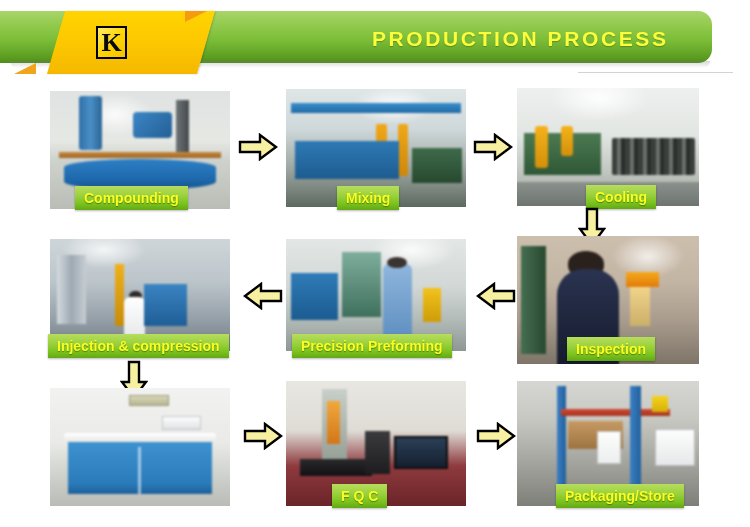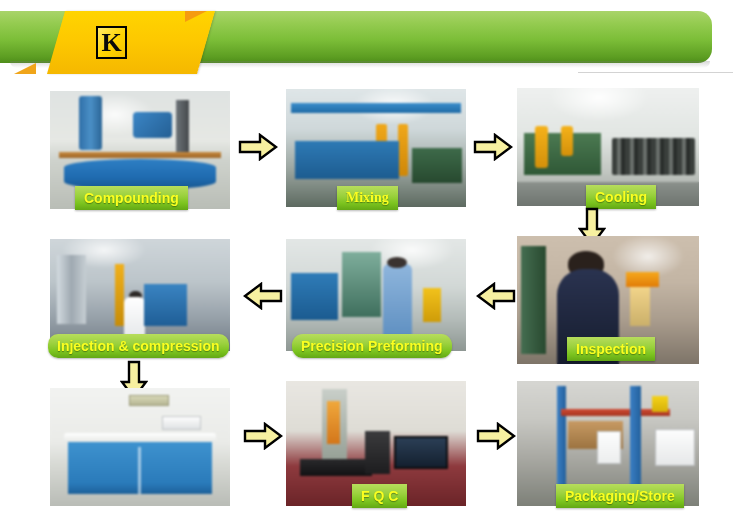--- a/index.html
+++ b/index.html
@@ -459,20 +459,21 @@
 
 <div id="header-banner">
   <div id="header-bar"></div>
   <div id="header-shadow"></div>
   <div id="ribbon"></div>
   <div id="ribbon-fold-top"></div>
   <div id="ribbon-fold-bottom"></div>
   <div id="logo-box">
     <div id="logo-letter">K</div>
   </div>
+  <div id="header-title">PRODUCTION PROCESS</div>
 </div>
 <div id="top-rule"></div>
 
 <div id="process-grid">
 
   <div class="process-cell" style="left:50px; top:13px;">
     <div class="photo">
       <div class="photo-inner sc-compound">
         <div class="prop3"></div>
           <div class="prop1"></div>
@@ -482,21 +483,21 @@
     </div>
     <div class="step-label" style="left:25px; top:95px;">Compounding</div>
   </div>
 
   <div class="arrow" style="left:238px; top:55px;">
     <svg width="40" height="28" viewBox="0 0 40 28">
       <polygon points="2,9 22,9 22,2 38,14 22,26 22,19 2,19" fill="#f7f0a0" stroke="#000" stroke-width="2.4" stroke-linejoin="miter"></polygon>
     </svg>
   </div>
 
-  <div class="process-cell" style="left:286px; top:11px;font-family:Liberation Serif, serif;">
+  <div class="process-cell" style="left:286px; top:11px;">
     <div class="photo">
       <div class="photo-inner sc-mixing">
         <div class="prop3"></div>
           <div class="prop1"></div>
           <div class="prop2"></div>
       </div>
       <div class="photo-blur"></div>
     </div>
     <div class="step-label" style="left:51px; top:97px;">Mixing</div>
   </div>
@@ -527,39 +528,39 @@
 
   <div class="process-cell" style="left:50px; top:161px;">
     <div class="photo" style="height:112px;">
       <div class="photo-inner sc-injection">
         <div class="prop1"></div>
           <div class="prop3"></div>
           <div class="prop2"></div>
       </div>
       <div class="photo-blur"></div>
     </div>
-    <div class="step-label" style="left:-2px; top:95px;border-radius:10px;">Injection &amp; compression</div>
+    <div class="step-label" style="left:-2px; top:95px;">Injection &amp; compression</div>
   </div>
 
   <div class="arrow" style="left:243px; top:204px;">
     <svg width="40" height="28" viewBox="0 0 40 28">
       <polygon points="38,9 18,9 18,2 2,14 18,26 18,19 38,19" fill="#f7f0a0" stroke="#000" stroke-width="2.4" stroke-linejoin="miter"></polygon>
     </svg>
   </div>
 
   <div class="process-cell" style="left:286px; top:161px;">
     <div class="photo" style="height:112px;">
       <div class="photo-inner sc-preform">
         <div class="prop1"></div>
           <div class="prop2"></div>
           <div class="prop3"></div>
       </div>
       <div class="photo-blur"></div>
     </div>
-    <div class="step-label" style="left:6px; top:95px;border-radius:11px;">Precision Preforming</div>
+    <div class="step-label" style="left:6px; top:95px;">Precision Preforming</div>
   </div>
 
   <div class="arrow" style="left:476px; top:204px;">
     <svg width="40" height="28" viewBox="0 0 40 28">
       <polygon points="38,9 18,9 18,2 2,14 18,26 18,19 38,19" fill="#f7f0a0" stroke="#000" stroke-width="2.4" stroke-linejoin="miter"></polygon>
     </svg>
   </div>
 
   <div class="process-cell" style="left:517px; top:158px;">
     <div class="photo" style="width:182px; height:128px;">
@@ -598,21 +599,21 @@
 
   <div class="process-cell" style="left:286px; top:303px;">
     <div class="photo" style="height:125px;">
       <div class="photo-inner sc-fqc">
         <div class="prop3"></div>
           <div class="prop1"></div>
           <div class="prop2"></div>
       </div>
       <div class="photo-blur"></div>
     </div>
-    <div class="step-label" style="left:66px; top:103px;">F Q C</div>
+    <div class="step-label" style="left:46px; top:103px;">F Q C</div>
   </div>
 
   <div class="arrow" style="left:476px; top:344px;">
     <svg width="40" height="28" viewBox="0 0 40 28">
       <polygon points="2,9 22,9 22,2 38,14 22,26 22,19 2,19" fill="#f7f0a0" stroke="#000" stroke-width="2.4" stroke-linejoin="miter"></polygon>
     </svg>
   </div>
 
   <div class="process-cell" style="left:517px; top:303px;">
     <div class="photo" style="width:182px; height:125px;">

